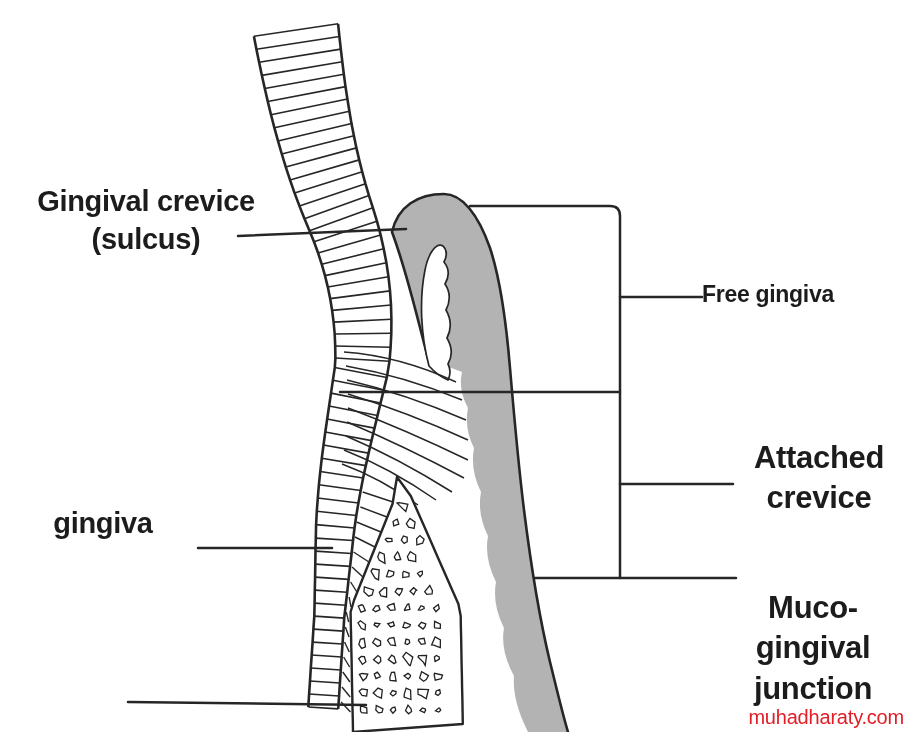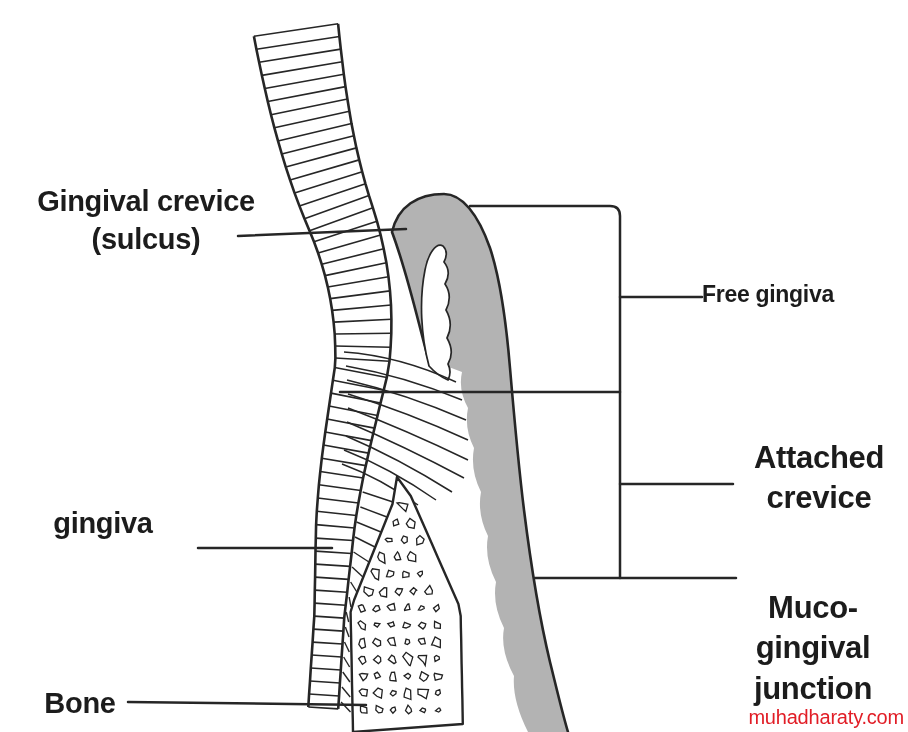--- a/index.html
+++ b/index.html
@@ -218,23 +218,20 @@
     </g>
   </svg>
 
   <div class="lbl" id="l-crevice">
     <div>Gingival crevice</div>
     <div>(sulcus)</div>
   </div>
   <div class="lbl" id="l-perio">
     <div>gingiva</div>
   </div>
-  <div class="lbl" id="l-bone">
-    <div>Bone</div>
-  </div>
   <div class="lbl" id="l-free">
     <div>Free gingiva</div>
   </div>
   <div class="lbl" id="l-attached">
     <div>Attached</div>
     <div>crevice</div>
   </div>
   <div class="lbl" id="l-mgj">
     <div>Muco-</div>
     <div>gingival</div>

